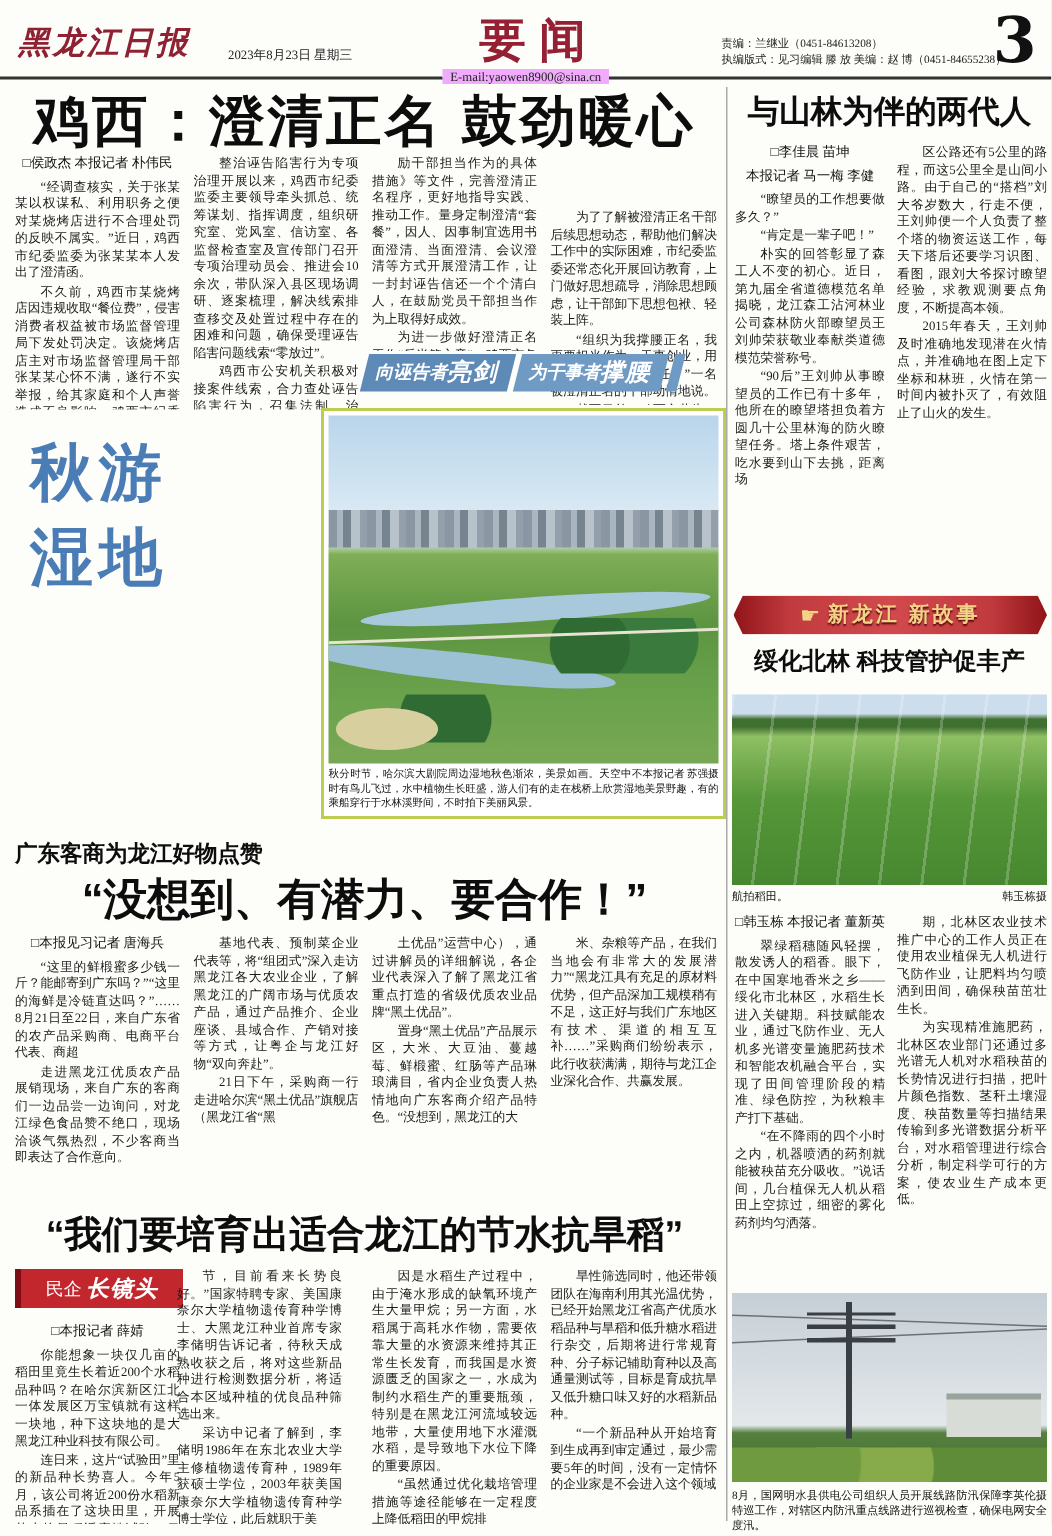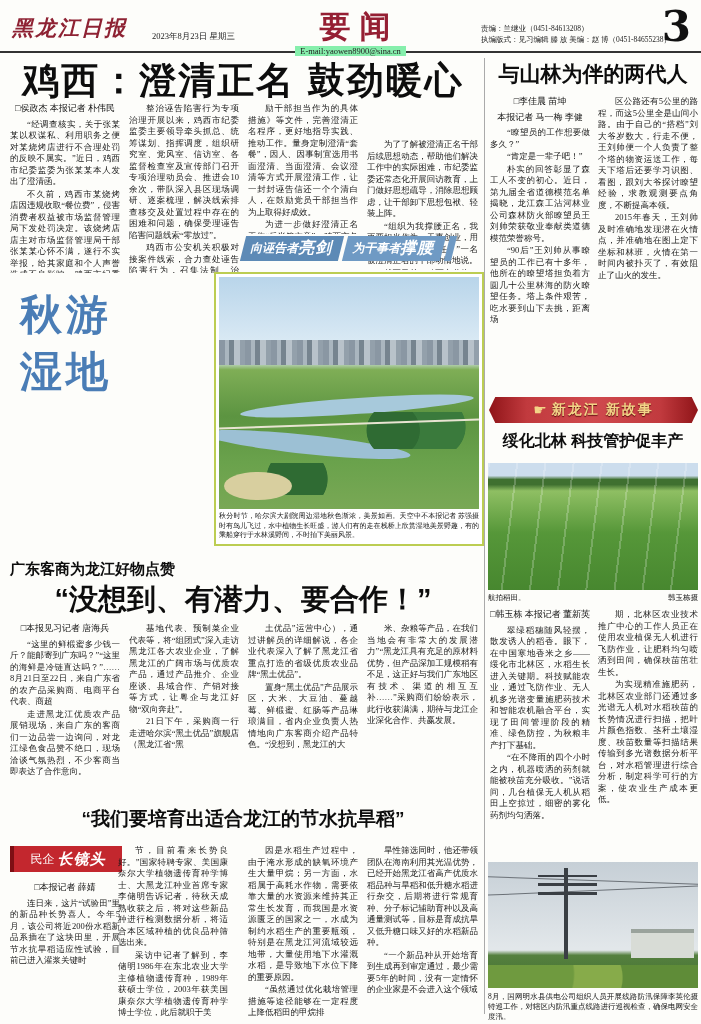--- a/index.html
+++ b/index.html
@@ -7,21 +7,21 @@
         font-family:"Liberation Serif",serif;color:#1a1a1a;}
   
   .masthead{position:absolute;left:12px;top:14px;font-family:"DejaVu Serif",serif;
             font-style:italic;font-weight:bold;font-size:21px;color:#8e2233;letter-spacing:2px;}
   .hdr-date{position:absolute;left:152px;top:31px;font-size:8.5px;color:#222;}
   .hdr-center{position:absolute;left:255px;top:6px;width:190px;text-align:center;}
   .section-title{font-family:"Liberation Sans",sans-serif;font-weight:bold;font-size:31px;
                  color:#951f33;letter-spacing:9px;margin-left:19px;}
   .email-row{position:absolute;left:0;top:49px;width:100%;display:flex;align-items:center;}
   .email-row .rule{flex:1;border-top:1.3px solid #333;}
-  .email-txt{font-size:8.5px;padding:0 5px;background:#86efac;color:#222;}
+  .email-txt{font-size:8.5px;padding:0 5px;background:#f0abfc;color:#222;}
   .hdr-editors{position:absolute;left:443px;top:23px;width:215px;font-size:7.5px;line-height:11px;color:#222;margin-left:38px;}
   .pagenum{position:absolute;right:10px;top:2px;font-family:"DejaVu Serif",serif;
            font-weight:bold;font-size:42px;color:#111;}
   .hdr-rule{position:absolute;left:0;top:52px;width:701px;border-top:1.4px solid #333;}
   .v-divider{position:absolute;left:484px;top:58px;height:956px;border-left:1px solid #aaa;}
   
   .headline{position:absolute;font-family:"Liberation Sans",sans-serif;font-weight:bold;
             text-align:center;color:#0d0d0d;}
   .col{position:absolute;font-size:8.5px;line-height:11.5px;text-align:justify;overflow:hidden;}
   .col p{margin:0 0 1px;text-indent:2em;}
@@ -188,28 +188,29 @@
         <p>土优品”运营中心），通过讲解员的详细解说，各企业代表深入了解了黑龙江省重点打造的省级优质农业品牌“黑土优品”。</p>
         <p>置身“黑土优品”产品展示区，大米、大豆油、蔓越莓、鲜椴蜜、红肠等产品琳琅满目，省内企业负责人热情地向广东客商介绍产品特色。“没想到，黑龙江的大</p>
       </div>
   </div>
   <div class="col" style="left:367px;top:623px;width:111px;height:179px;">
     <div>
         <p>米、杂粮等产品，在我们当地会有非常大的发展潜力”“黑龙江具有充足的原材料优势，但产品深加工规模稍有不足，这正好与我们广东地区有技术、渠道的相互互补……”采购商们纷纷表示，此行收获满满，期待与龙江企业深化合作、共赢发展。</p>
       </div>
   </div>
 
-  <div class="headline" style="left:8px;top:806px;width:470px;font-size:19px;text-align:center;">“我们要培育出适合龙江的节水抗旱稻”</div>
+  <div class="headline" style="left:8px;top:806px;width:470px;font-size:25px;text-align:center;">“我们要培育出适合龙江的节水抗旱稻”</div>
   <div class="label-minqi">
     <span class="lm-minqi">民企</span>
     <span class="lm-chang">长镜头</span>
   </div>
   <div class="col" style="left:10px;top:882px;width:110px;height:134px;">
     <div class="byline">□本报记者 薛婧</div>
     <div>
+        <p>你能想象一块仅几亩的稻田里竟生长着近200个水稻品种吗？在哈尔滨新区江北一体发展区万宝镇就有这样一块地，种下这块地的是大黑龙江种业科技有限公司。</p>
         <p>连日来，这片“试验田”里的新品种长势喜人。今年5月，该公司将近200份水稻新品系插在了这块田里，开展节水抗旱稻适应性试验，目前已进入灌浆关键时</p>
       </div>
   </div>
   <div class="col" style="left:118px;top:845px;width:110px;height:171px;">
     <div>
         <p>节，目前看来长势良好。”国家特聘专家、美国康奈尔大学植物遗传育种学博士、大黑龙江种业首席专家李储明告诉记者，待秋天成熟收获之后，将对这些新品种进行检测数据分析，将适合本区域种植的优良品种筛选出来。</p>
         <p>采访中记者了解到，李储明1986年在东北农业大学主修植物遗传育种，1989年获硕士学位，2003年获美国康奈尔大学植物遗传育种学博士学位，此后就职于美</p>
       </div>
   </div>
   <div class="col" style="left:248px;top:845px;width:110px;height:171px;">

